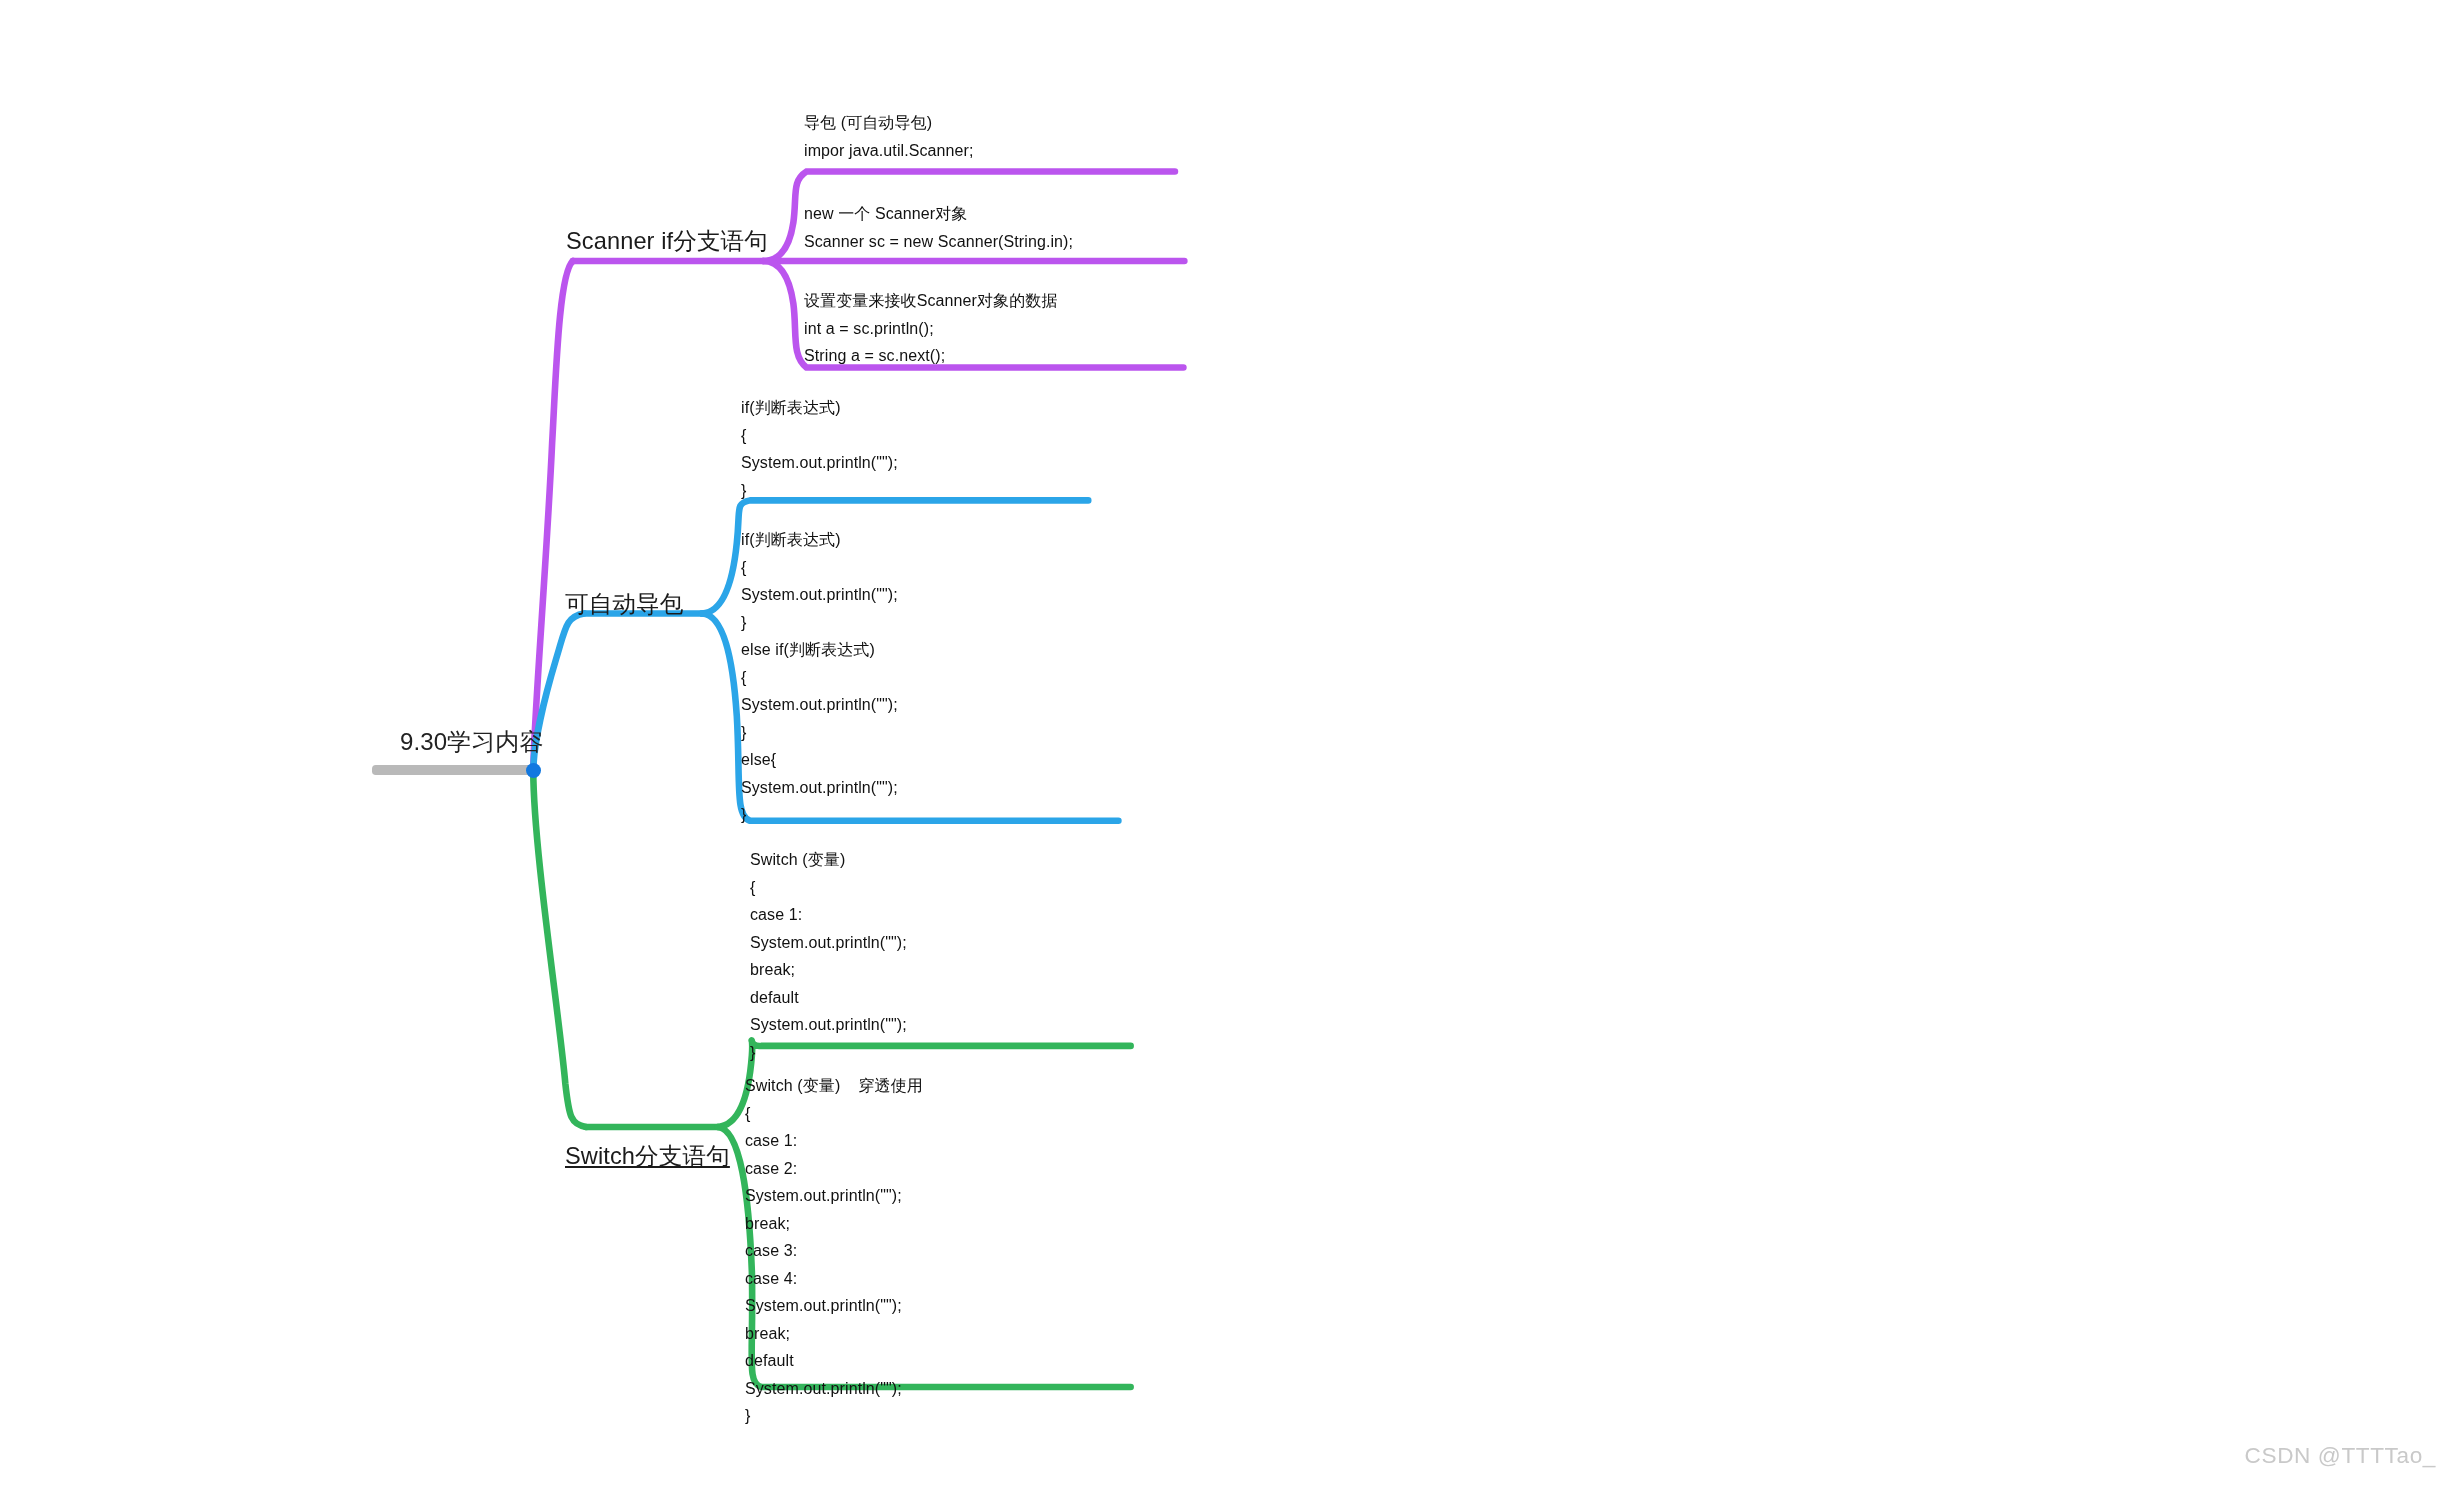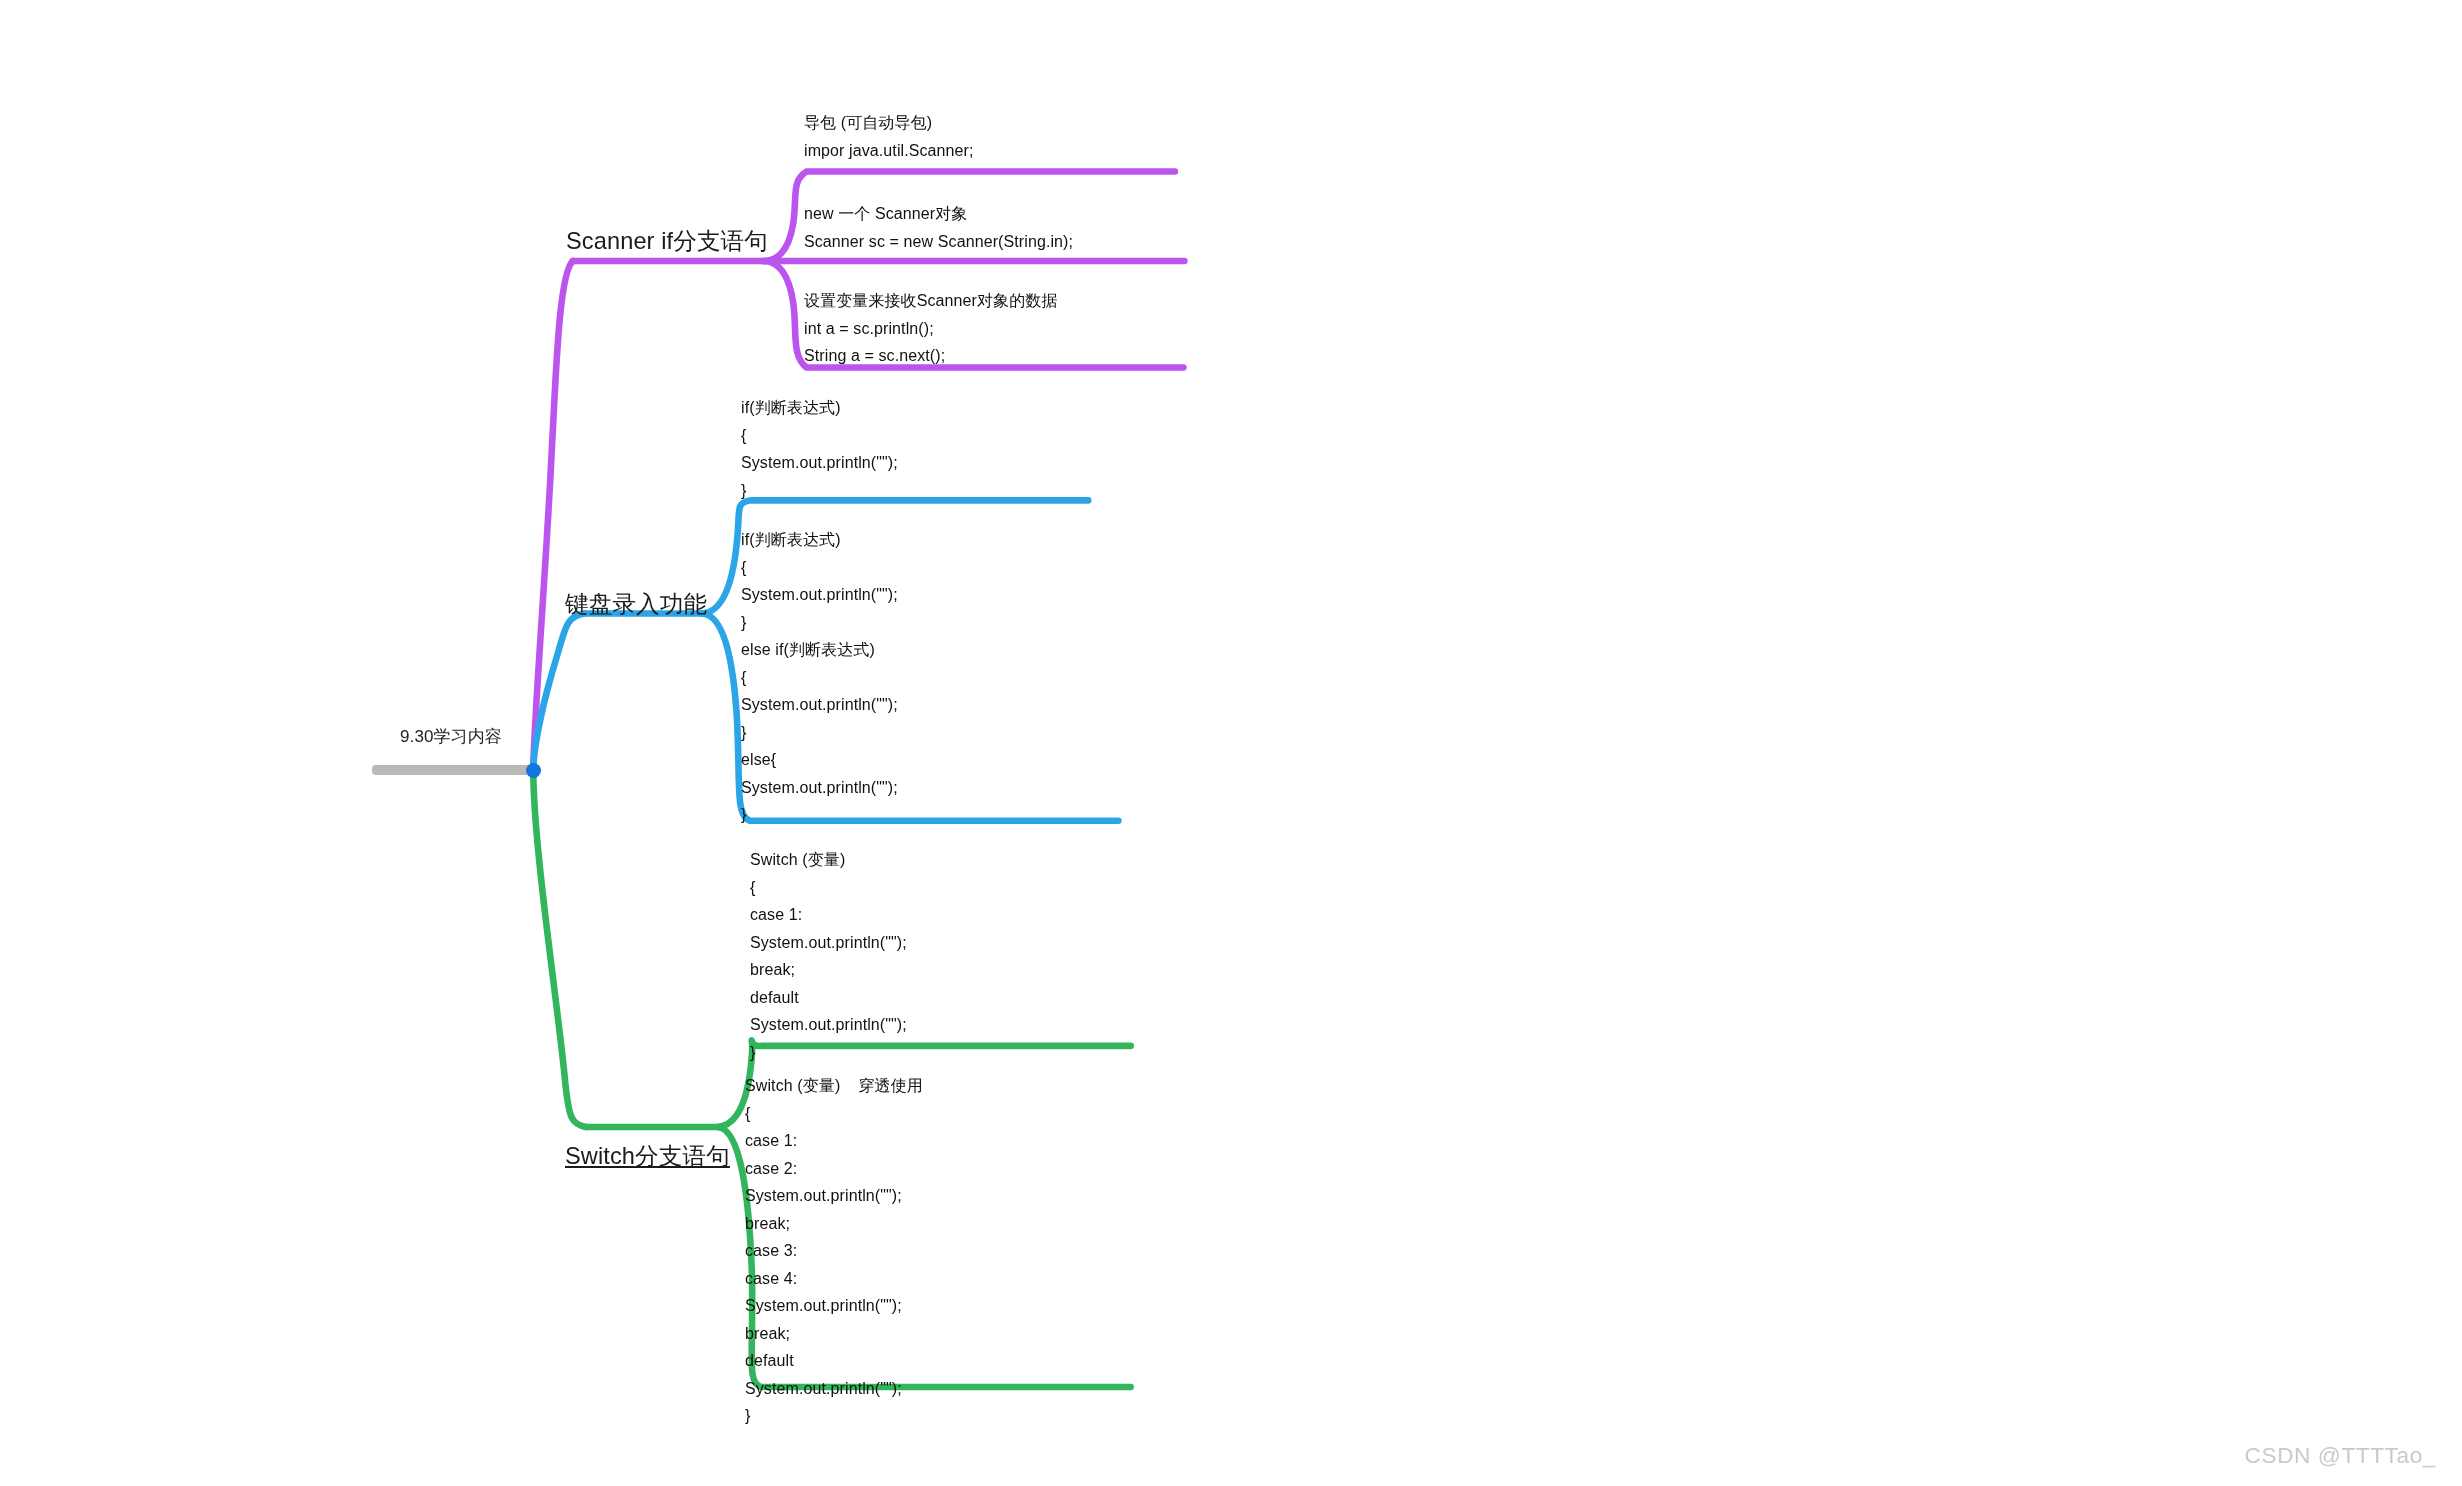--- a/index.html
+++ b/index.html
@@ -28,21 +28,21 @@
     pointer-events: none;
   }
   .node {
     position: absolute;
     white-space: pre;
     color: #1b1b1b;
     line-height: 1.72;
     letter-spacing: 0.1px;
   }
   .root-label {
-    font-size: 17px;
+    font-size: 24px;
     color: #222222;
     line-height: 1.3;
   }
   .branch-label {
     font-size: 23.6px;
     color: #1b1b1b;
   }
   .leaf-text {
     font-size: 16px;
     color: #111111;
@@ -93,21 +93,21 @@
     <path d="M 762 1196 C 786 1194 795 1160 798 1120 C 800 1090 792 1112 808 1110 L 1200 1110" fill="none" stroke="#33b55b" stroke-width="7" stroke-linecap="round"></path>
     <path d="M 762 1196 C 786 1198 795 1270 798 1350 C 800 1440 792 1468 808 1472 L 1200 1472" fill="none" stroke="#33b55b" stroke-width="7" stroke-linecap="round"></path>
   </svg>
 
   <div class="root-bar" style="left:372px; top:765px; width:162px; height:10.4px;"></div>
   <div class="root-dot" style="left:526px; top:763px; width:15px; height:15px;"></div>
   <div class="node root-label" style="left:400px; top:726px;">9.30学习内容</div>
 
   <div class="node branch-label" style="left:566px; top:221px;">Scanner if分支语句</div>
 
-  <div class="node branch-label" style="left:565px; top:584px;">键盘录入功能</div>
+  <div class="node branch-label" style="left:565px; top:584px;">可自动导包</div>
 
   <div class="node branch-label" style="left:565px; top:1136px;text-decoration:underline;">Switch分支语句</div>
 
   <div class="node leaf-text" style="left:804px; top:109px;">导包 (可自动导包)
 impor java.util.Scanner;</div>
 
   <div class="node leaf-text" style="left:804px; top:200px;">new 一个 Scanner对象
 Scanner sc = new Scanner(String.in);</div>
 
   <div class="node leaf-text" style="left:804px; top:287px;">设置变量来接收Scanner对象的数据

